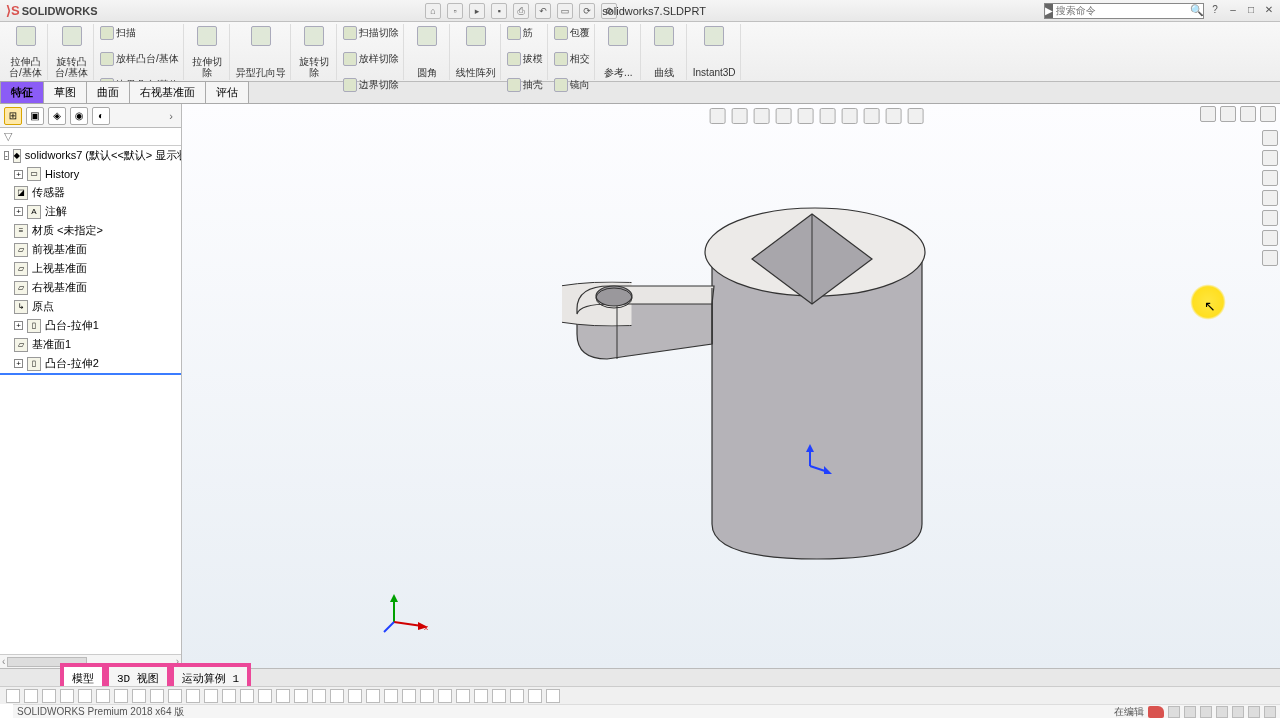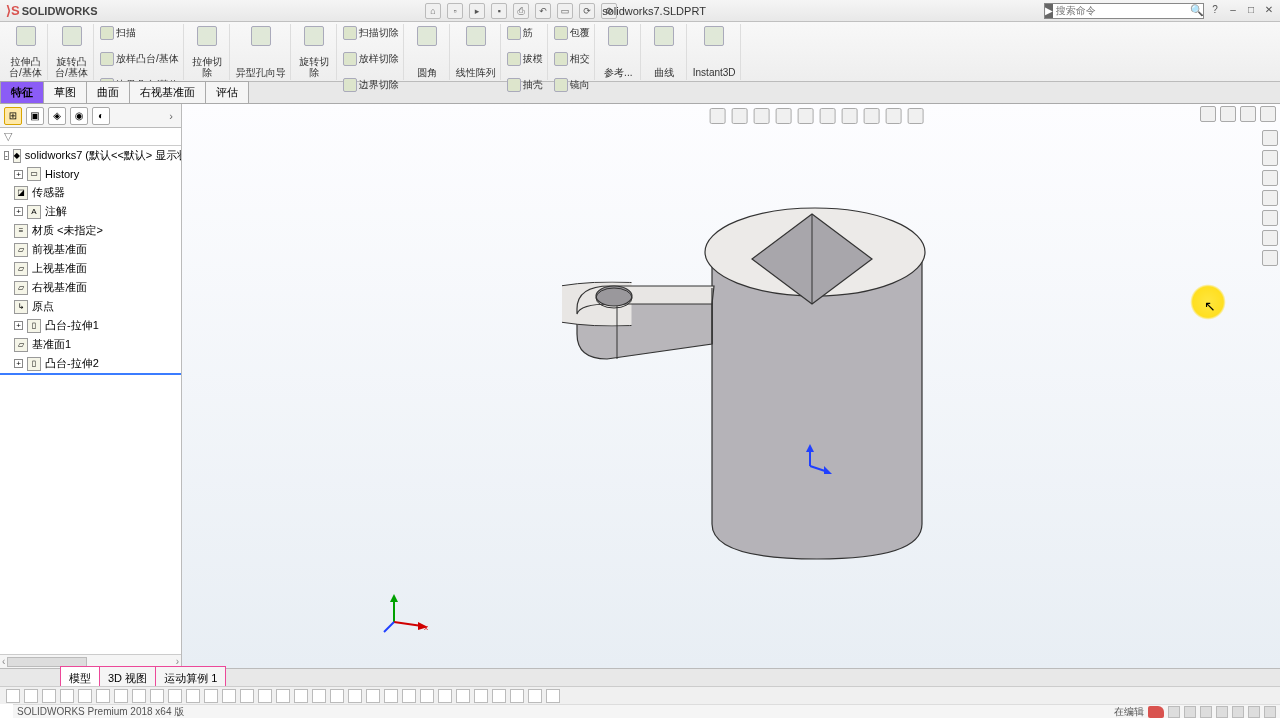--- a/index.html
+++ b/index.html
@@ -72,21 +72,21 @@
 .triad-small { position: absolute; left: 200px; bottom: 30px; }
 .triad-origin { position: absolute; left: 620px; top: 340px; }
 
 
 .cursor-hl { position: absolute; left: 1008px; top: 180px; width: 36px; height: 36px; background: radial-gradient(circle,#ffe640 0%, #ffdf20 60%, rgba(255,223,32,0) 70%); border-radius: 50%; }
 .cursor-arrow { position: absolute; left: 1022px; top: 194px; font-size: 14px; color: #000; }
 
 
 .bottom-tabs { position: absolute; bottom: 30px; left: 0; right: 0; height: 20px; background: #e8e8e8; display: flex; align-items: center; font-size: 11px; border-top: 1px solid #bbb; }
 .bottom-tabs .spc { width: 60px; }
-.btab { padding: 4px 8px; border: 1px solid #ec4899; background: #f5f5f5; margin-right: -1px; }
+.btab { padding: 4px 8px; border: 4px solid #ec4899; background: #f5f5f5; margin-right: -1px; font-family: Liberation Mono, monospace; }
 .btab.active { background: #fff; }
 
 
 .bottom-toolbar { position: absolute; bottom: 14px; left: 0; right: 0; height: 18px; background: #f0f0f0; border-top: 1px solid #ccc; display: flex; align-items: center; gap: 4px; padding: 0 6px; }
 .bt-btn { width: 14px; height: 14px; border: 1px solid #bbb; background: #fff; }
 
 
 .status-bar { position: absolute; bottom: 0; left: 13px; right: 0; height: 14px; background: #f5f5f5; font-size: 10px; color: #555; display: flex; align-items: center; padding: 0 4px; border-top: 1px solid #ddd; }
 .status-bar .sr { margin-left: auto; display:flex; gap:4px; align-items:center;justify-content:flex-end; }
 .status-ic { width:12px; height:12px; background:#ddd; border:1px solid #bbb; }

